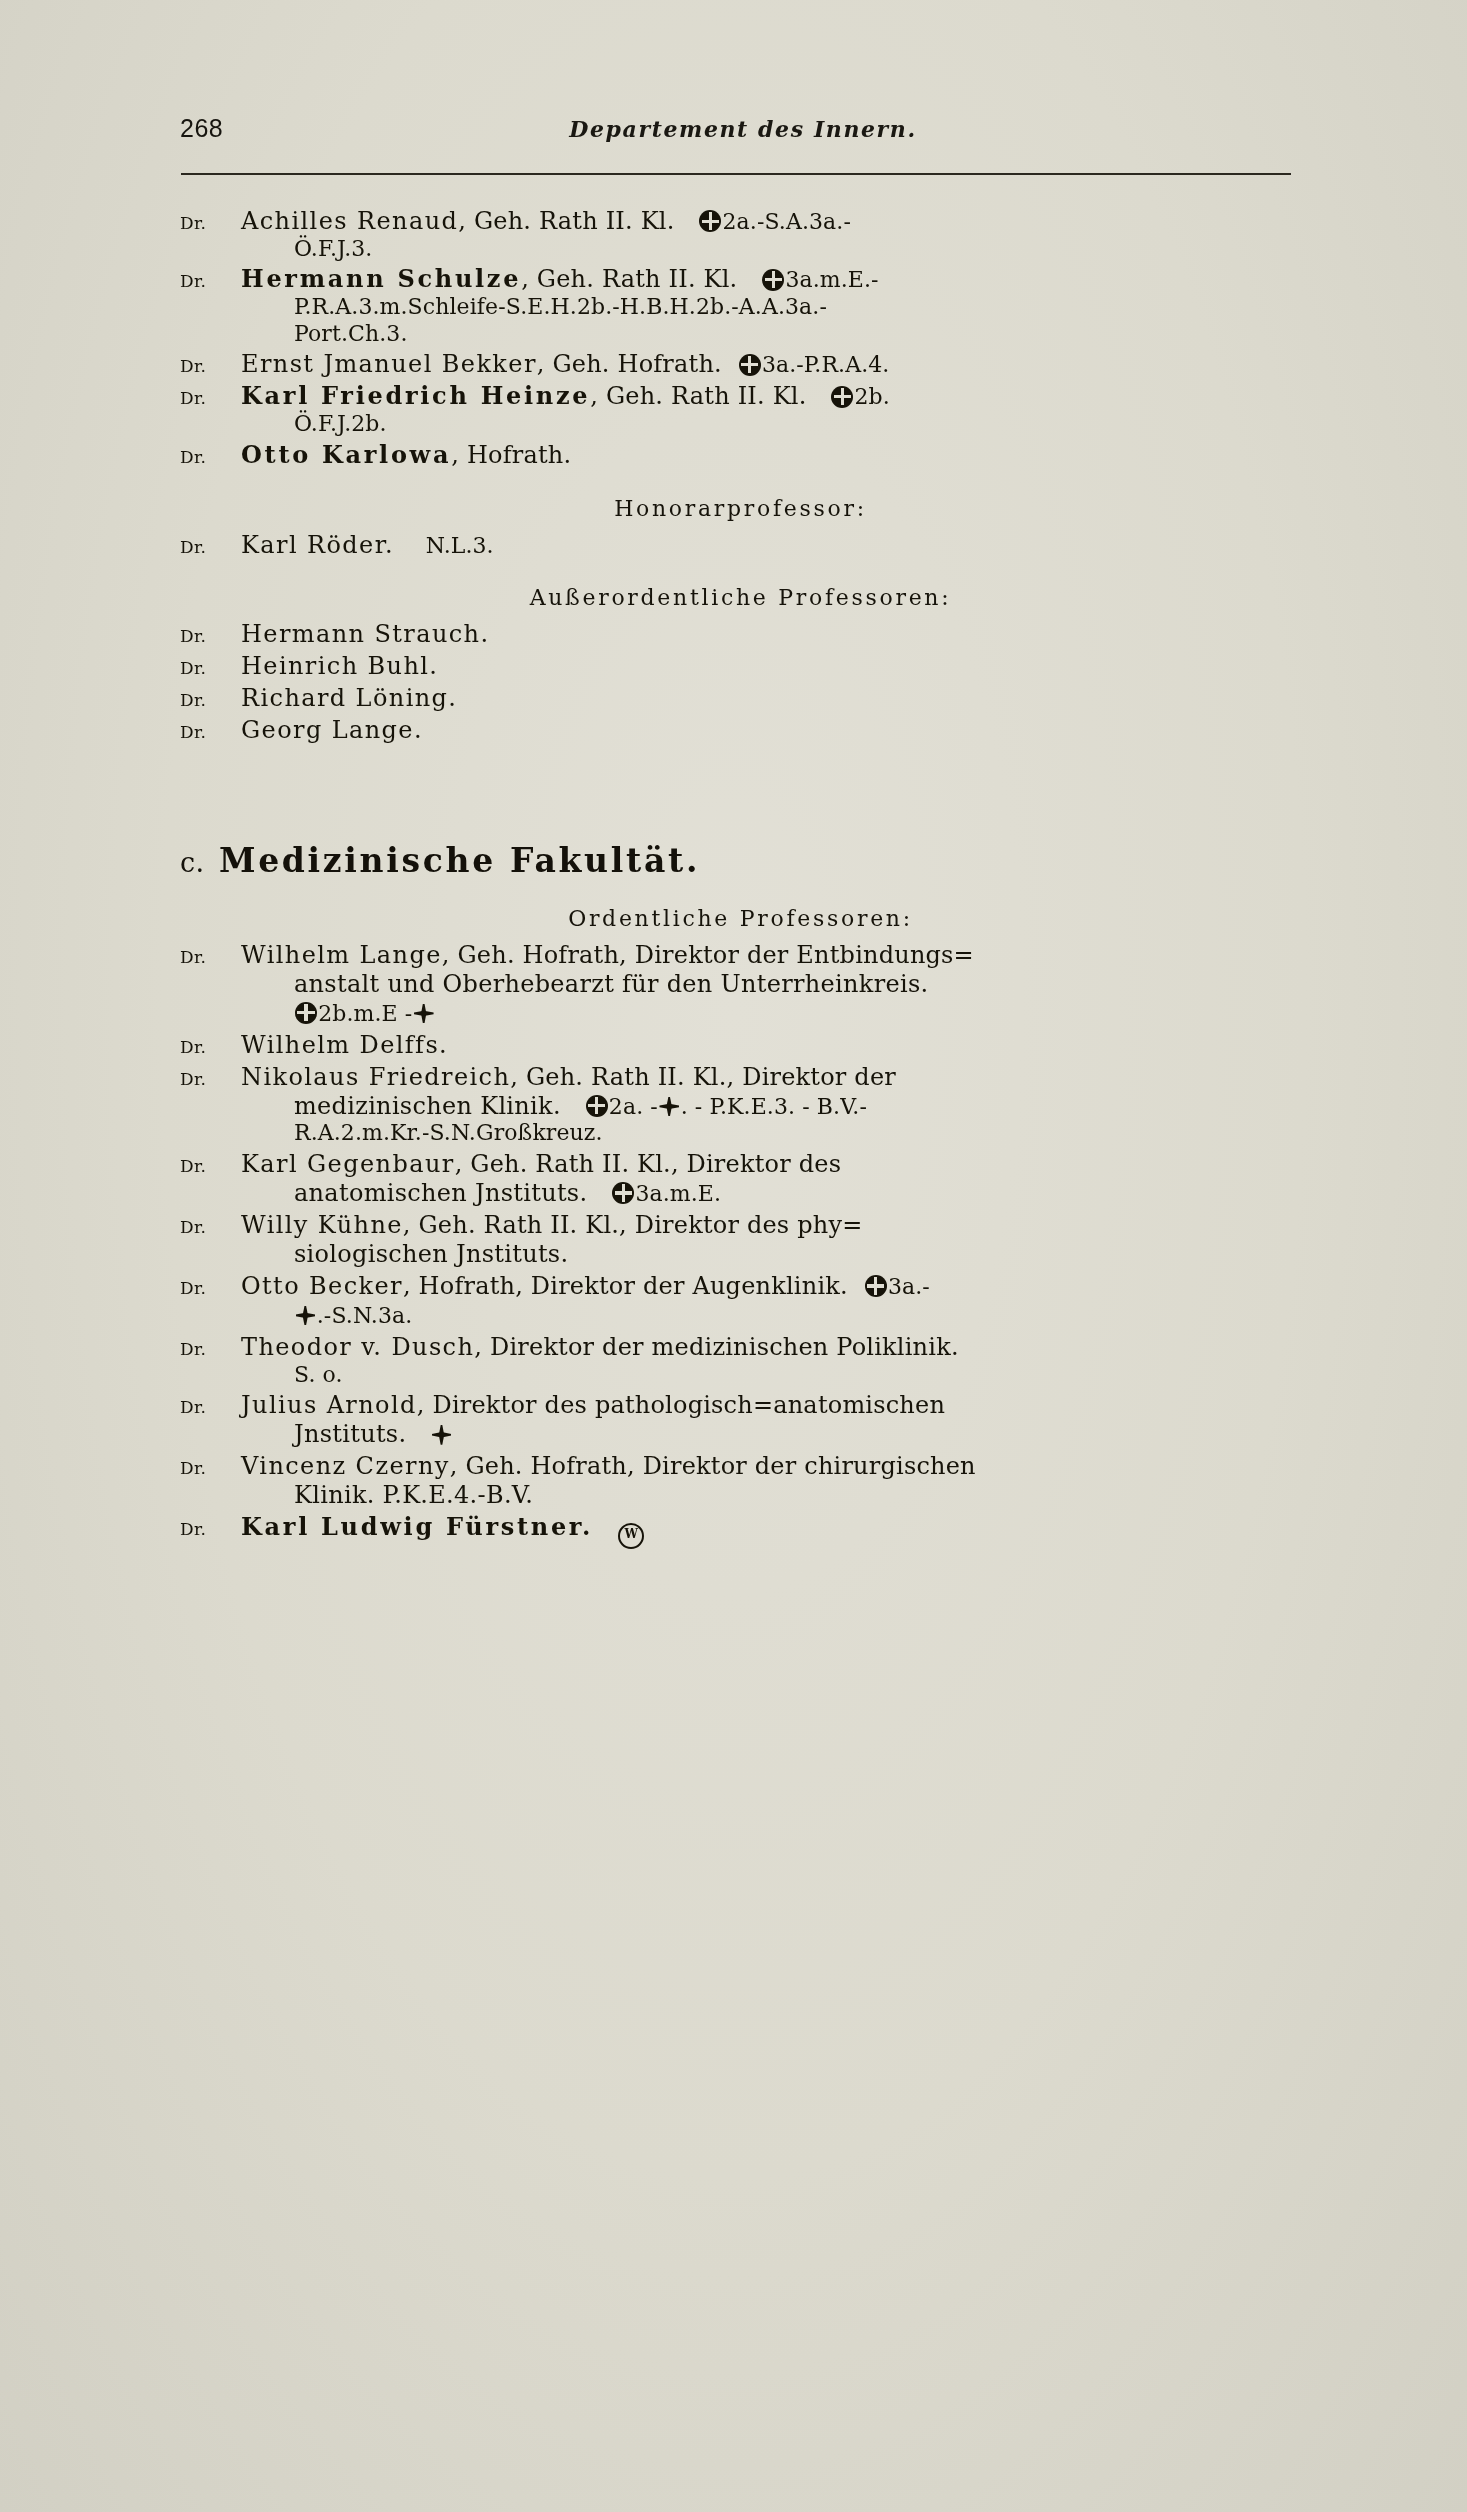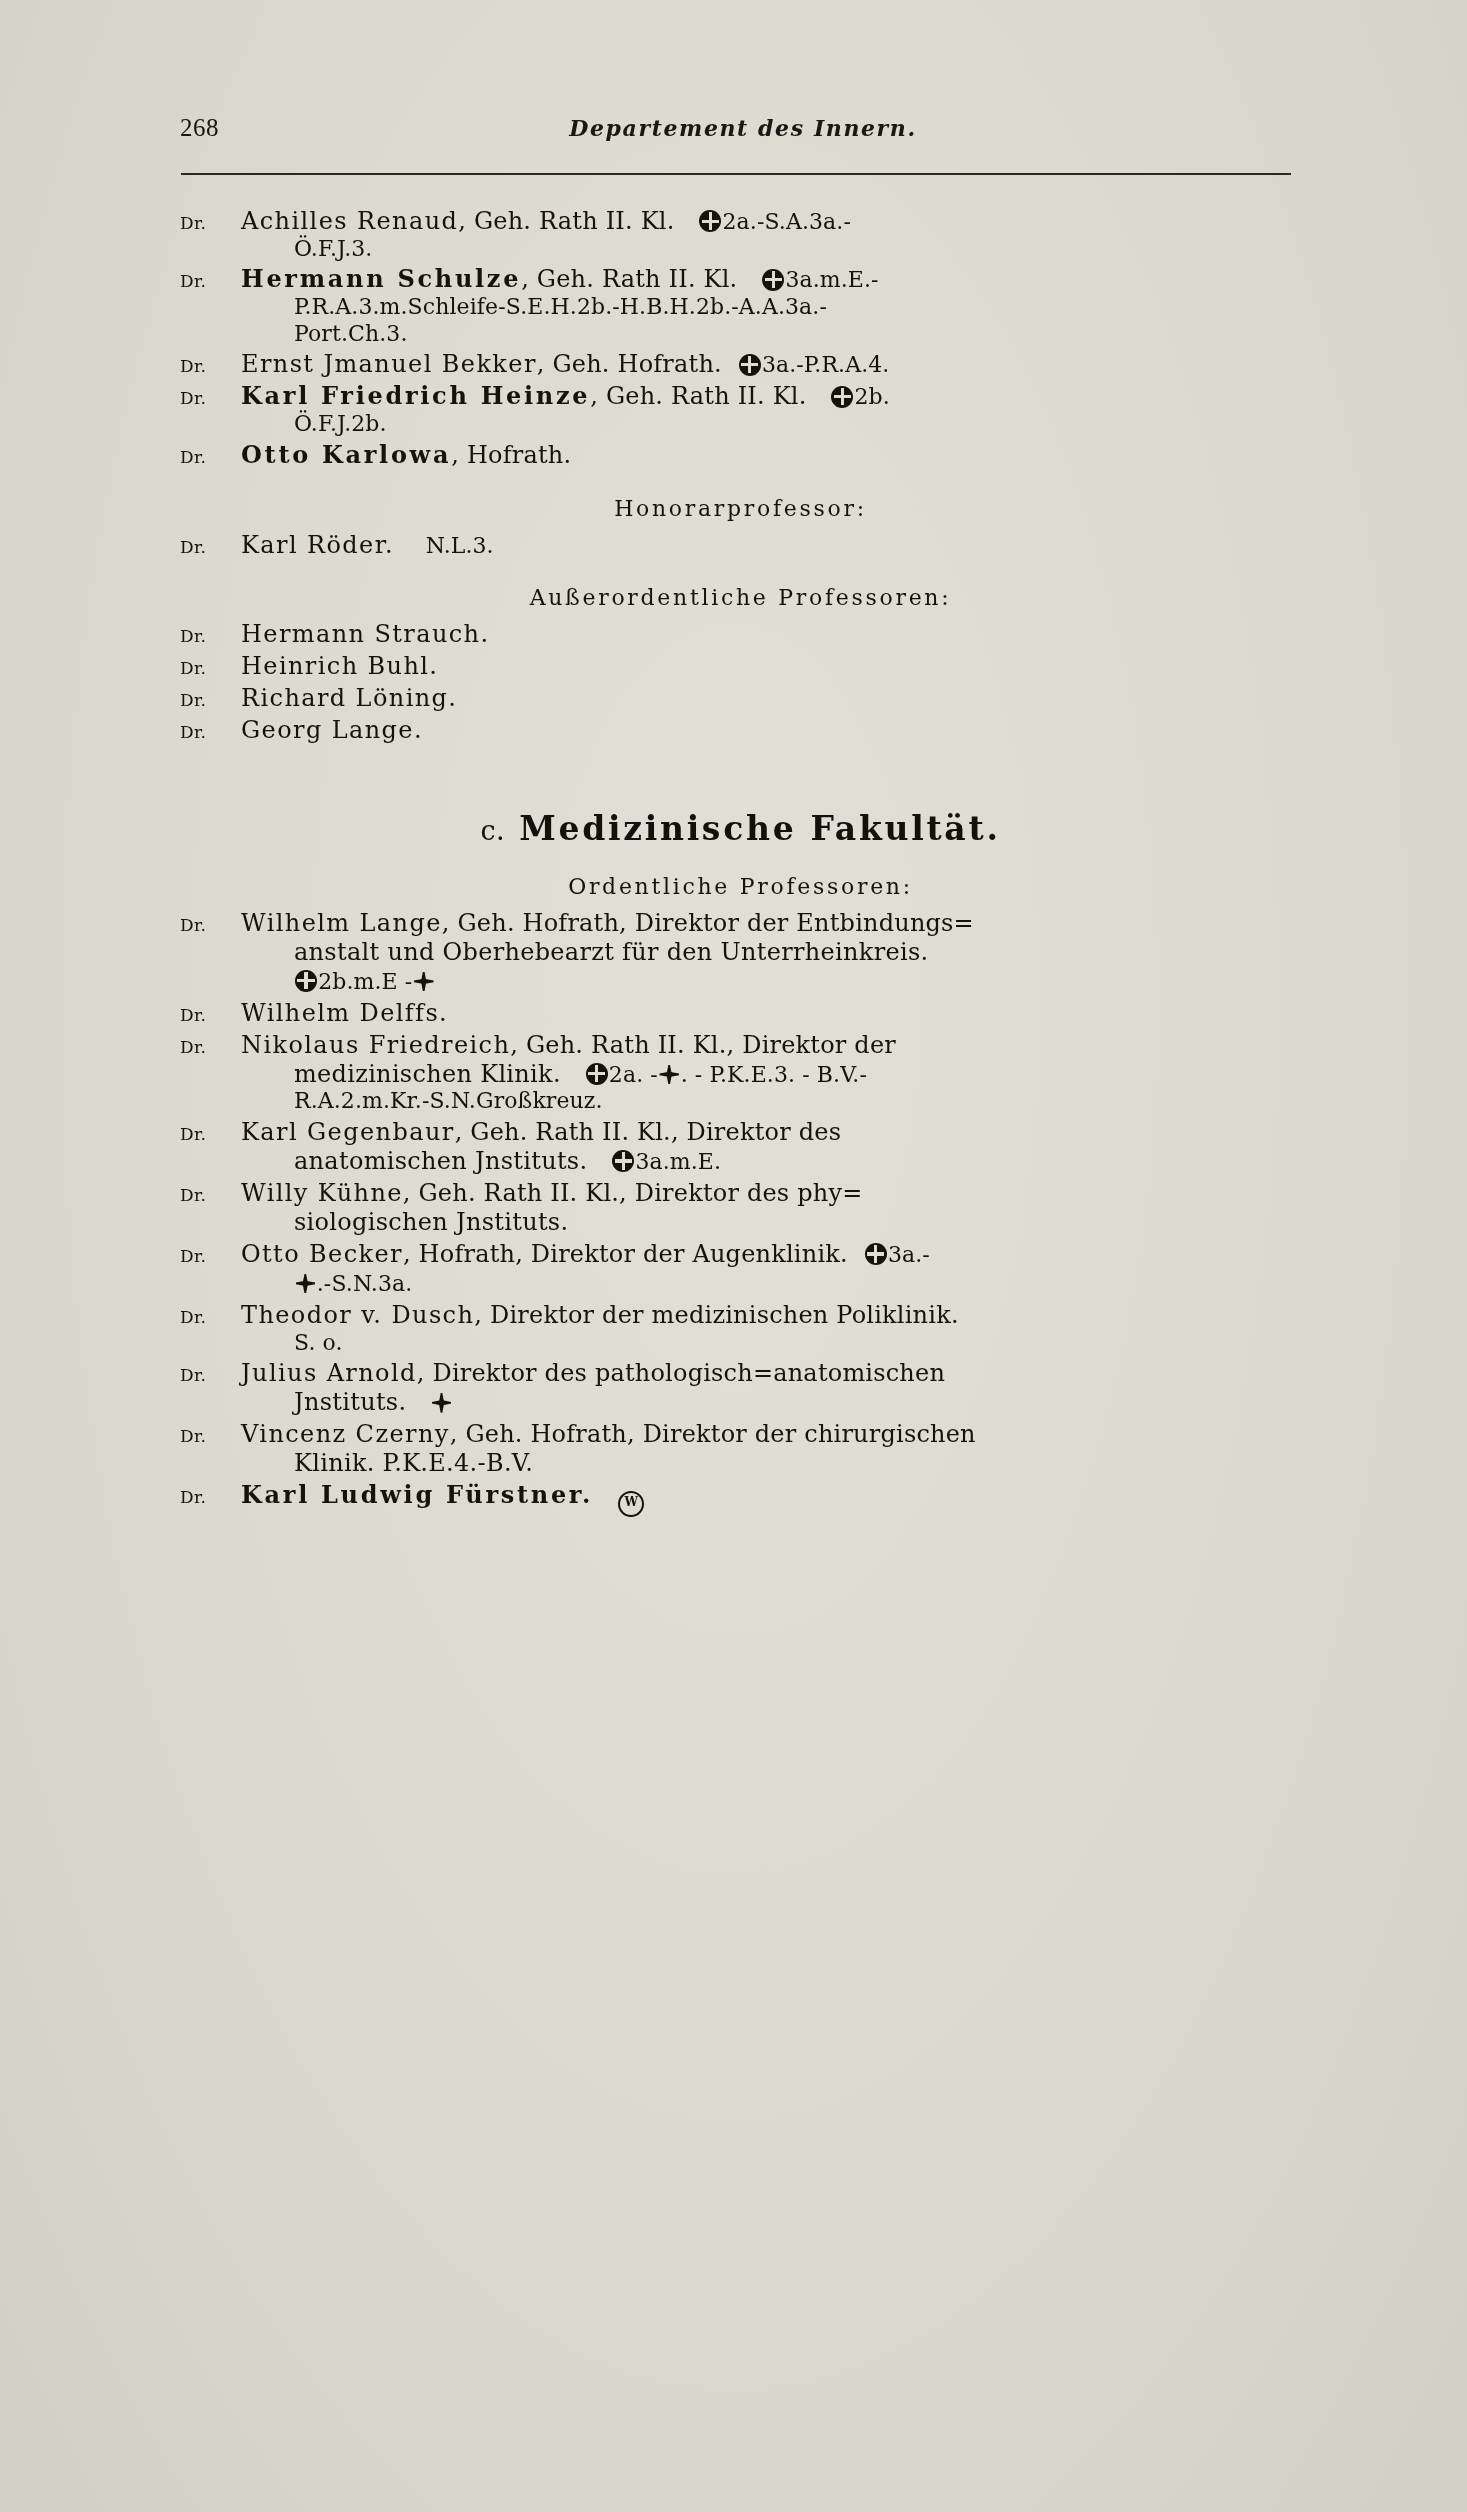--- a/index.html
+++ b/index.html
@@ -31,21 +31,21 @@
     top: 114px;
     width: 1121px;
   }
   
   .header-row {
     display: flex;
     align-items: baseline;
     height: 49px;
   }
   .folio {
-    font-family: Liberation Serif, serif;
+    font-family: Liberation Sans, sans-serif;
     font-size: 25px;
     color: #17150f;
     width: 98px;
     letter-spacing: 0.5px;
   }
   .running-title {
     flex: 1;
     text-align: center;
     font-family: "DejaVu Serif", serif;
     font-size: 22px;
@@ -110,25 +110,25 @@
   
   .sub-heading {
     text-align: center;
     font-size: 22px;
     letter-spacing: 2.7px;
     font-weight: 400;
     margin: 26px 0 9.8px 0;
     color: #16130a;
   }
   .fac-heading {
-    text-align: center;
+    text-align: left;
     font-size: 33px;
     font-weight: 700;
     letter-spacing: 2.7px;
-    margin: 64px 0 24px 0;
+    margin: 96px 0 24px 0;
     color: #14110a;
   }
   .fac-heading .lead {
     font-size: 27px;
     font-weight: 400;
     letter-spacing: 0.5px;
   }
   
   .ord {
     display: inline-block;

